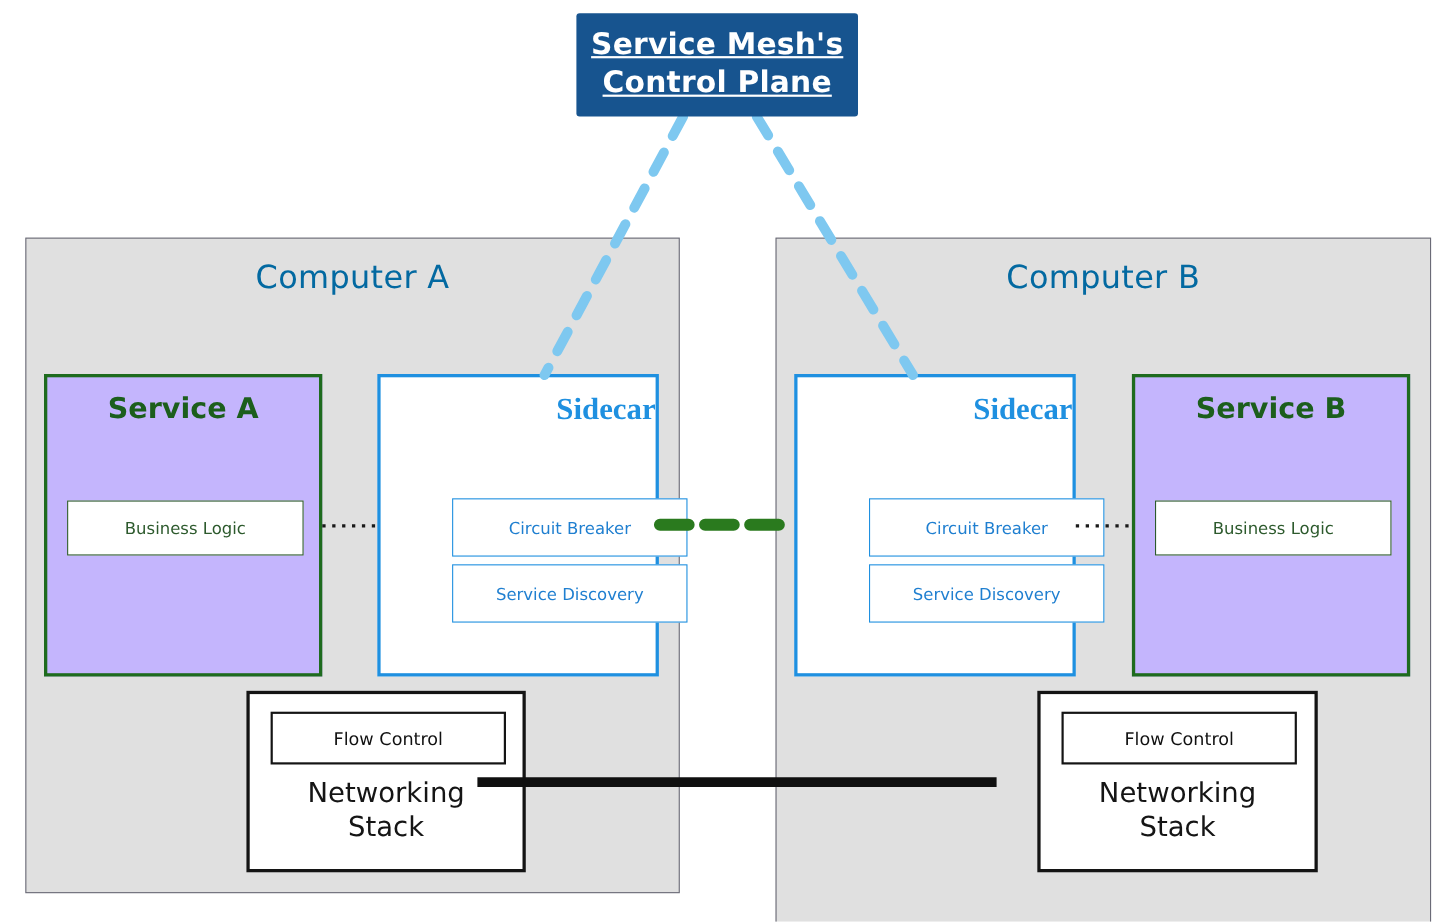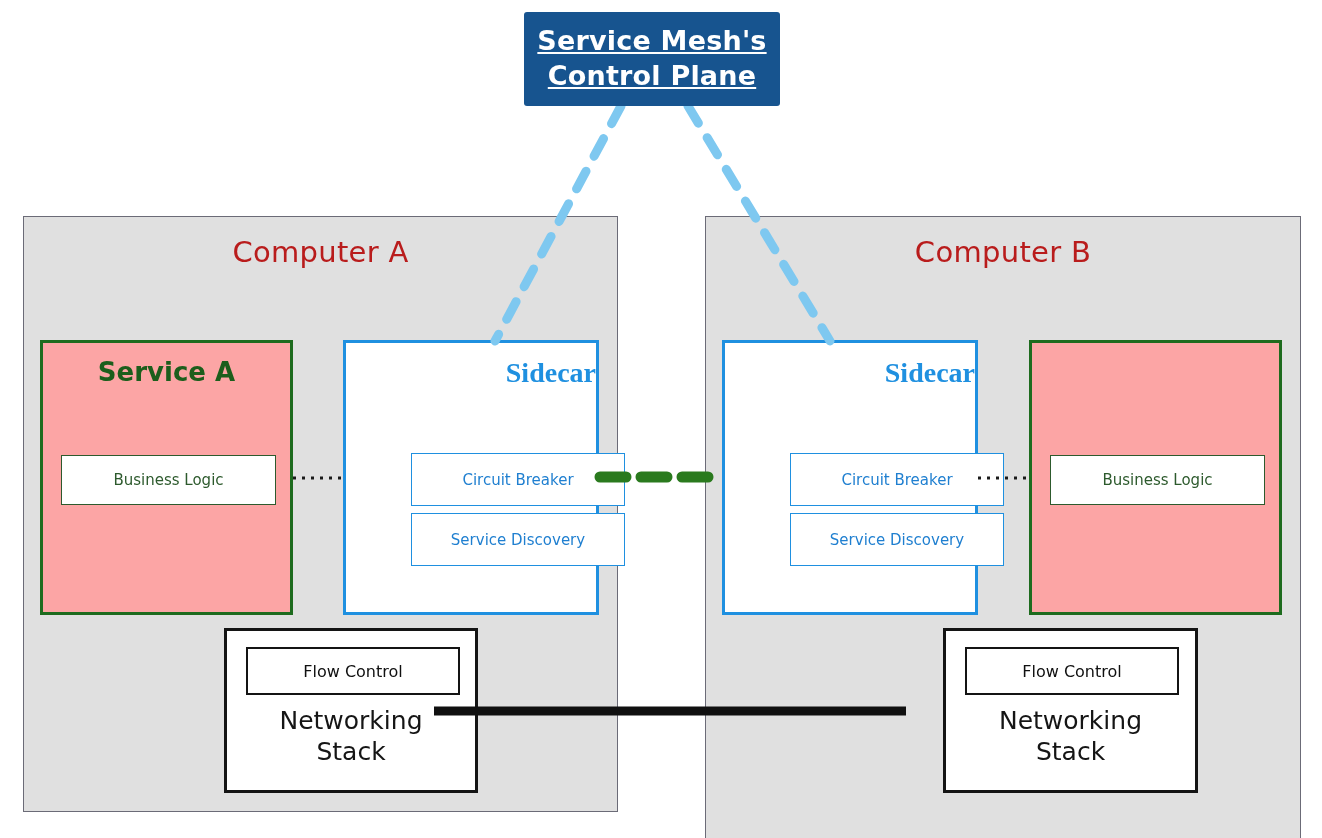--- a/index.html
+++ b/index.html
@@ -52,28 +52,28 @@
   }
   #panel-a { left: 23px;  top: 216px; width: 595px; height: 596px; }
   #panel-b { left: 705px; top: 216px; width: 596px; height: 740px; }
   .panel-title {
     position: absolute;
     top: 18px;
     left: 0;
     width: 100%;
     text-align: center;
     font-size: 29px;
-    color: #b91c1c;
+    color: #0369a1;
     letter-spacing: 0.3px;
   }
 
   
   .service-box {
     position: absolute;
-    background: #fca5a5;
+    background: #c4b5fd;
     border: 3px solid #1e6b1e;
     box-sizing: border-box;
   }
   .service-title {
     position: absolute;
     top: 14px;
     left: 0;
     width: 100%;
     text-align: center;
     font-size: 26px;
@@ -203,20 +203,21 @@
     <div class="panel-title">Computer B</div>
   </div>
 
   <div class="sidecar-box" style="left:722px; top:340px; width:256px; height:275px;">
     <div class="sidecar-title">Sidecar</div>
     <div class="inner-box-blue" style="left:21px; top:110px; width:214px; height:53px;">Circuit Breaker</div>
     <div class="inner-box-blue" style="left:21px; top:170px; width:214px; height:53px;">Service Discovery</div>
   </div>
 
   <div class="service-box" style="left:1029px; top:340px; width:253px; height:275px;">
+    <div class="service-title">Service B</div>
     <div class="inner-box-green" style="left:18px; top:112px; width:215px; height:50px;">Business Logic</div>
   </div>
 
   <div class="net-box" style="left:903px; top:628px; width:255px; height:165px;">
     <div class="inner-box-black" style="left:19px; top:16px; width:214px; height:48px;">Flow Control</div>
     <div class="net-label" style="top:75px;">Networking
 Stack</div>
   </div>
 
   <svg class="svg-layer svg-over" viewBox="0 0 1322 838" xmlns="http://www.w3.org/2000/svg">

